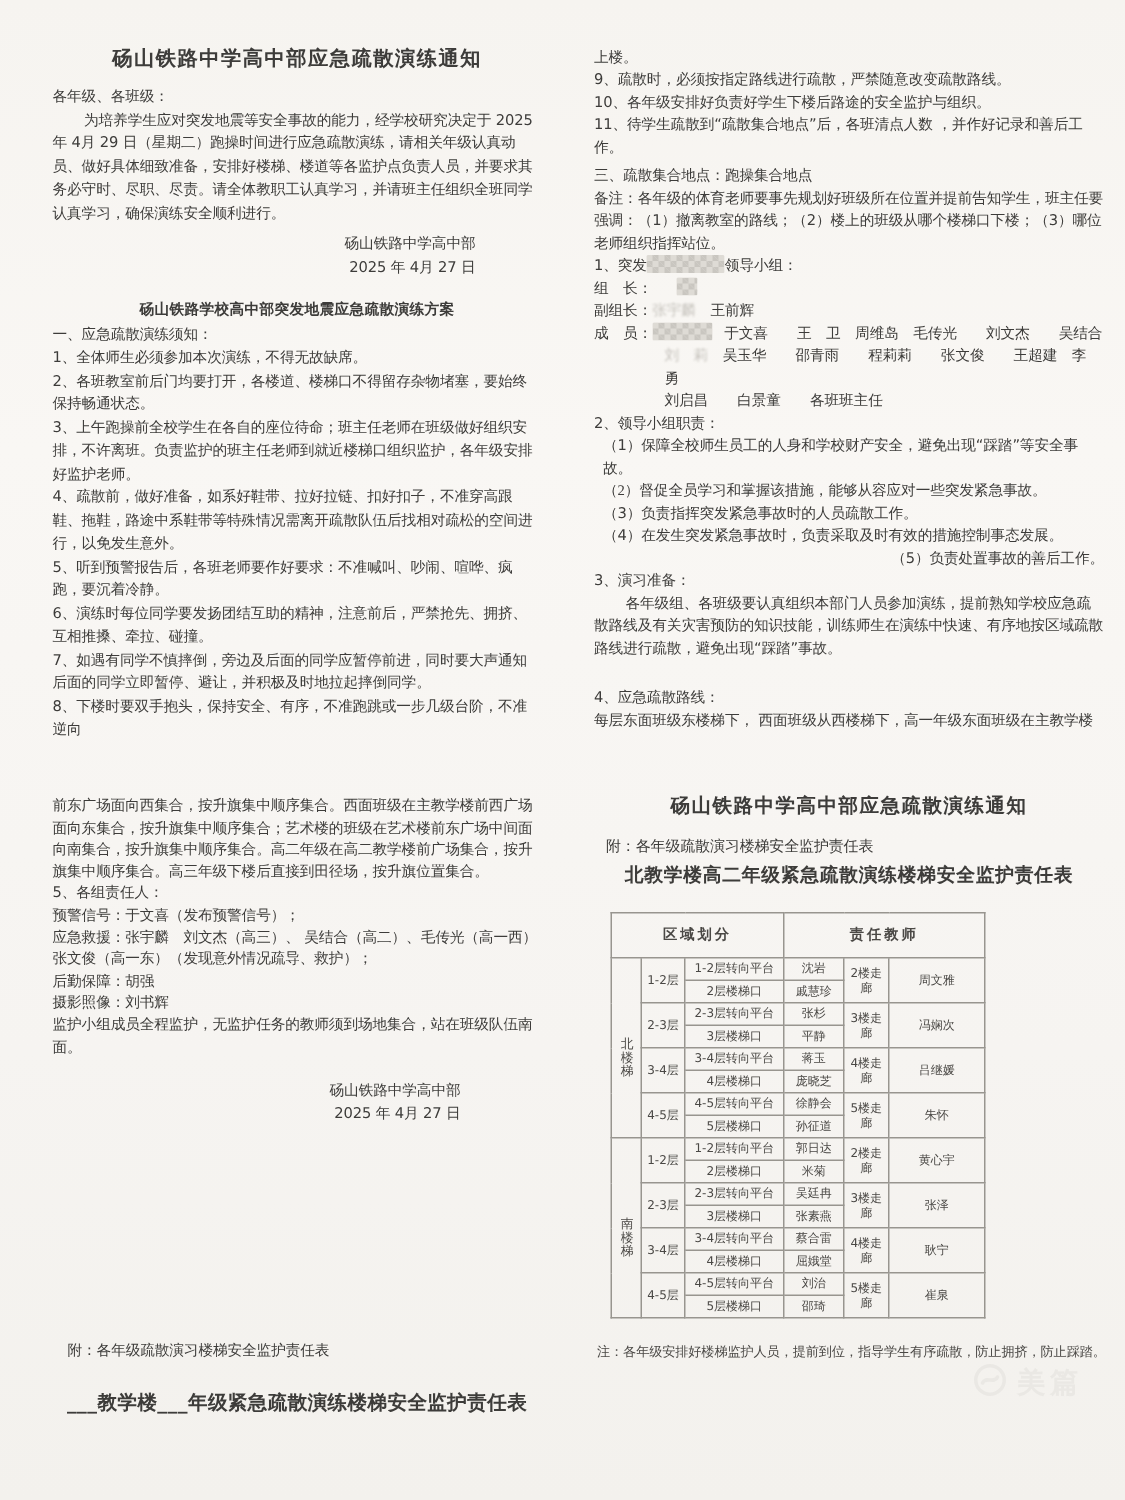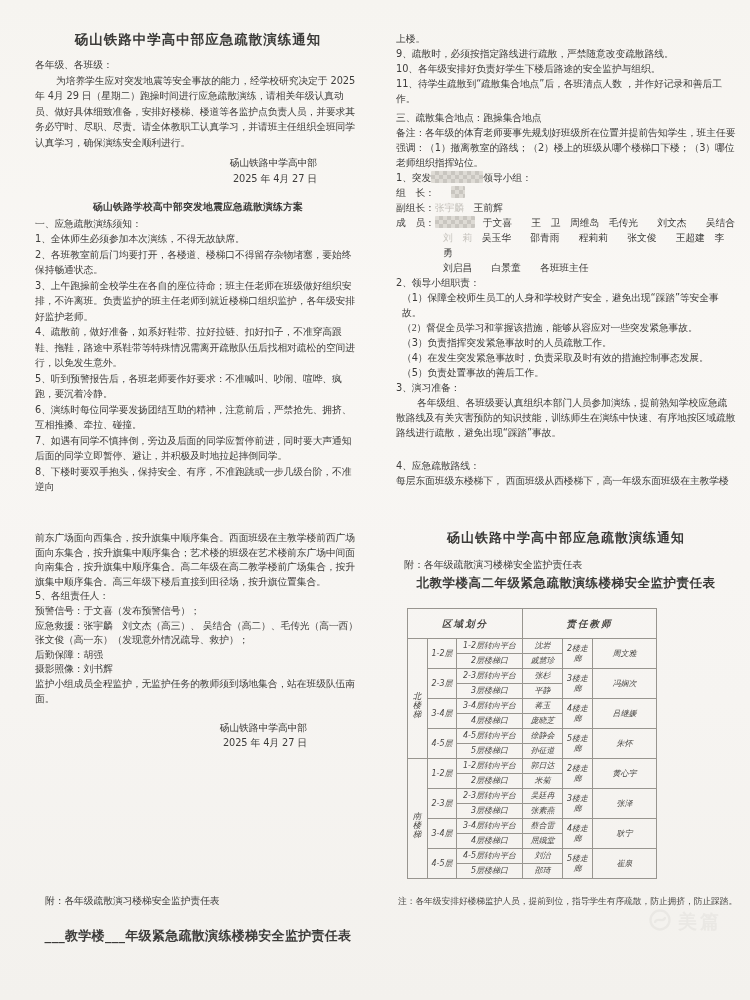--- a/index.html
+++ b/index.html
@@ -33,21 +33,21 @@
   .redact{
     display:inline-block;vertical-align:-2px;height:12px;border-radius:1px;
     background-image:
       linear-gradient(45deg,#c9c6c0 25%,transparent 25%,transparent 75%,#c9c6c0 75%),
       linear-gradient(45deg,#c9c6c0 25%,#dedbd5 25%,#dedbd5 75%,#c9c6c0 75%);
     background-size:8px 8px;background-position:0 0,4px 4px;
   }
   .w52{width:52px;} .w14{width:14px;margin-left:16px;} .w40{width:40px;margin-right:8px;}
   .faint{color:#c6c3bd;filter:blur(0.6px);}
   
-  table.resp{border-collapse:collapse;table-layout:fixed;width:232px;font-size:8px;color:#4a4845;font-style:italic;}
+  table.resp{border-collapse:collapse;table-layout:fixed;width:232px;font-size:8px;color:#4a4845;}
   table.resp td{border:1px solid #98958f;text-align:center;vertical-align:middle;padding:1px 1px;line-height:10px;height:12px;overflow:hidden;}
   table.resp tr.head td{height:27px;font-size:9.5px;font-weight:bold;letter-spacing:2px;}
   td.vert{writing-mode:vertical-rl;text-orientation:upright;letter-spacing:9px;font-size:8.5px;padding-top:6px;}
   
   .footnote{font-size:8.8px;letter-spacing:-0.1px;color:#4a4845;}
   .watermark{display:flex;align-items:center;gap:6px;opacity:0.55;}
   .watermark .wm-text{font-size:19px;font-weight:bold;color:#e3e1dd;letter-spacing:3px;}
 </style>
 </head>
 <body>
@@ -101,21 +101,21 @@
   <p><span>组　长：</span><span class="redact w14"></span></p>
   <p><span>副组长：</span><span class="faint">张宇麟</span>　<span>王前辉</span></p>
   <p><span>成　员：</span><span class="redact w40"></span><span>于文喜　　王　卫　周维岛　毛传光　　刘文杰　　吴结合</span></p>
   <p class="hang"><span class="faint">刘　莉</span><span>　吴玉华　　邵青雨　　程莉莉　　张文俊　　王超建　李　勇</span></p>
   <p class="hang">刘启昌　　白景童　　各班班主任</p>
   <p>2、领导小组职责：</p>
   <p style="padding-left:6px;">（1）保障全校师生员工的人身和学校财产安全，避免出现“踩踏”等安全事故。</p>
   <p style="padding-left:6px;font-family:Liberation Serif, serif;">（2）督促全员学习和掌握该措施，能够从容应对一些突发紧急事故。</p>
   <p style="padding-left:6px;">（3）负责指挥突发紧急事故时的人员疏散工作。</p>
   <p style="padding-left:6px;">（4）在发生突发紧急事故时，负责采取及时有效的措施控制事态发展。</p>
-  <p style="padding-left:6px;">（5）负责处置事故的善后工作。</p>
+  <p style="padding-left:6px;text-align:right;">（5）负责处置事故的善后工作。</p>
   <p>3、演习准备：</p>
   <p class="indent">各年级组、各班级要认真组织本部门人员参加演练，提前熟知学校应急疏散路线及有关灾害预防的知识技能，训练师生在演练中快速、有序地按区域疏散路线进行疏散，避免出现“踩踏”事故。</p>
   <div class="gap18"></div>
   <p>4、应急疏散路线：</p>
   <p>每层东面班级东楼梯下， 西面班级从西楼梯下，高一年级东面班级在主教学楼</p>
 </div>
 
 <div class="blk p2 center bold title2" style="left:396px;top:530px;">
   <p>砀山铁路中学高中部应急疏散演练通知</p>
 </div>

